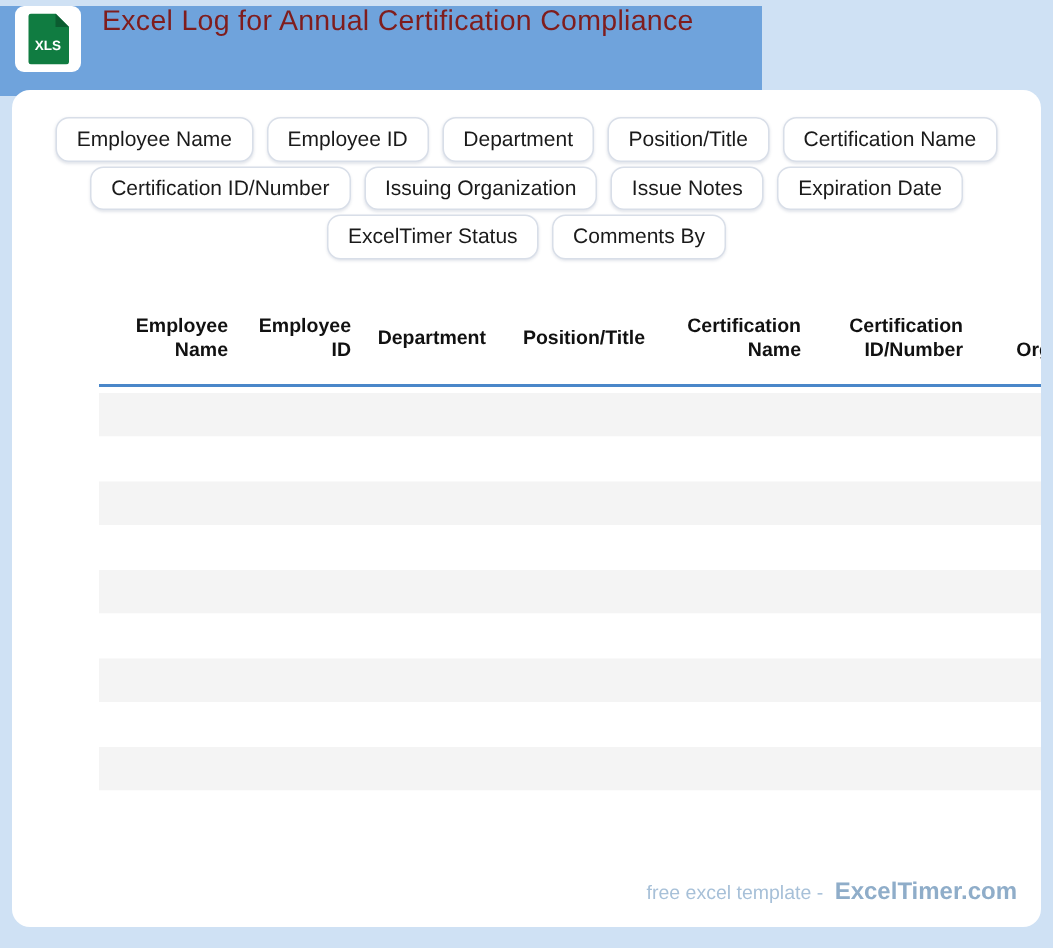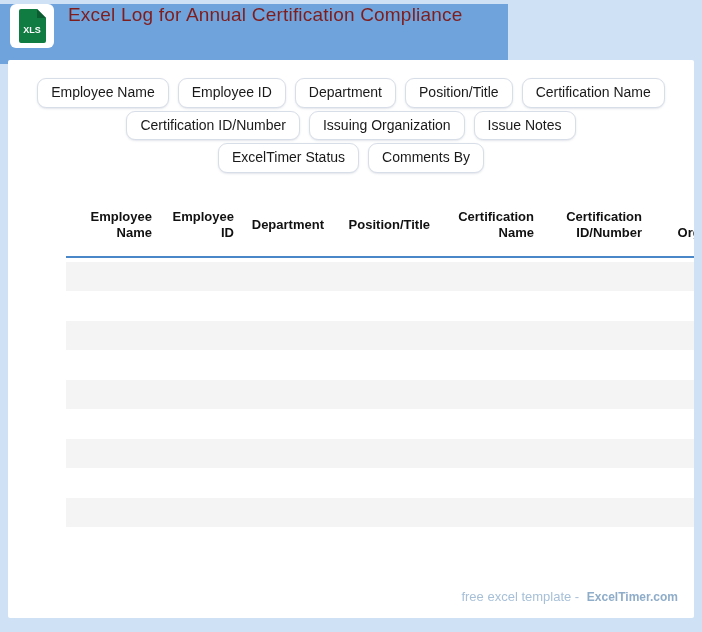--- a/index.html
+++ b/index.html
@@ -44,21 +44,21 @@
   }
 
   
   .panel {
     position: absolute;
     left: 8px;
     top: 60px;
     width: 686px;
     height: 558px;
     background: #ffffff;
-    border-radius: 2px;
+    border-radius: 12px;
   }
 
   
   .chips { padding-top: 18px; }
   .chip-row {
     display: flex;
     justify-content: center;
     gap: 9px;
     margin-bottom: 3px;
   }
@@ -117,21 +117,21 @@
     position: absolute;
     right: 16px;
     bottom: 14px;
     font-size: 13px;
     color: #a7c0d8;
     white-space: nowrap;
   }
   .footer a {
     color: #8fadc9;
     font-weight: bold;
-    font-size: 12px;
+    font-size: 16px;
     text-decoration: none;
     margin-left: 4px;
     cursor: pointer;
   }
 </style>
 </head>
 <body>
 
 <div class="page">
 
@@ -153,20 +153,21 @@
         <button class="chip">Employee Name</button>
         <button class="chip">Employee ID</button>
         <button class="chip">Department</button>
         <button class="chip">Position/Title</button>
         <button class="chip">Certification Name</button>
       </div>
       <div class="chip-row">
         <button class="chip">Certification ID/Number</button>
         <button class="chip">Issuing Organization</button>
         <button class="chip">Issue Notes</button>
+        <button class="chip">Expiration Date</button>
       </div>
       <div class="chip-row">
         <button class="chip">ExcelTimer Status</button>
         <button class="chip">Comments By</button>
       </div>
     </div>
 
     <div class="table-wrap">
       <div class="thead">
         <div class="th">Employee Name</div>

